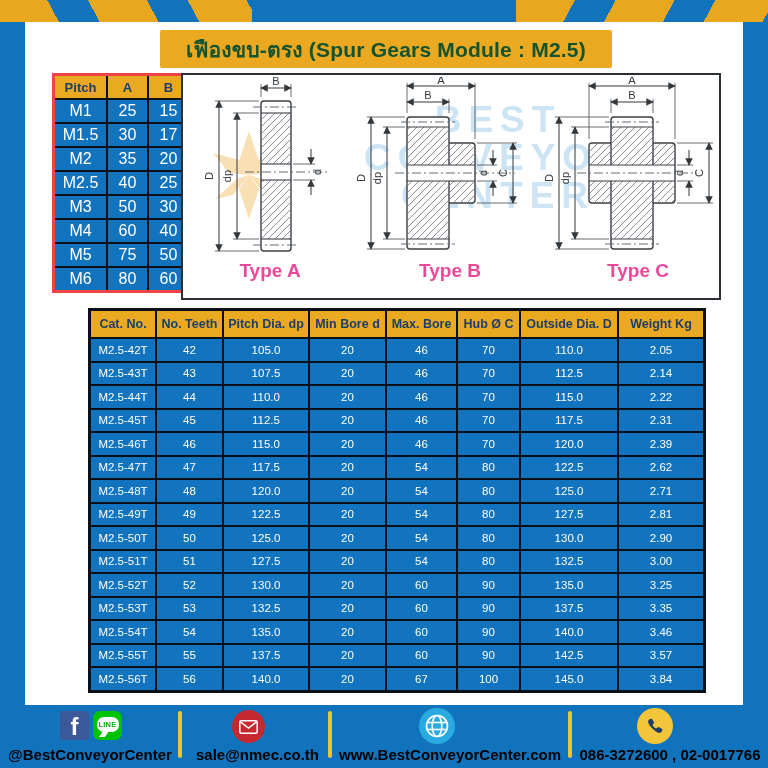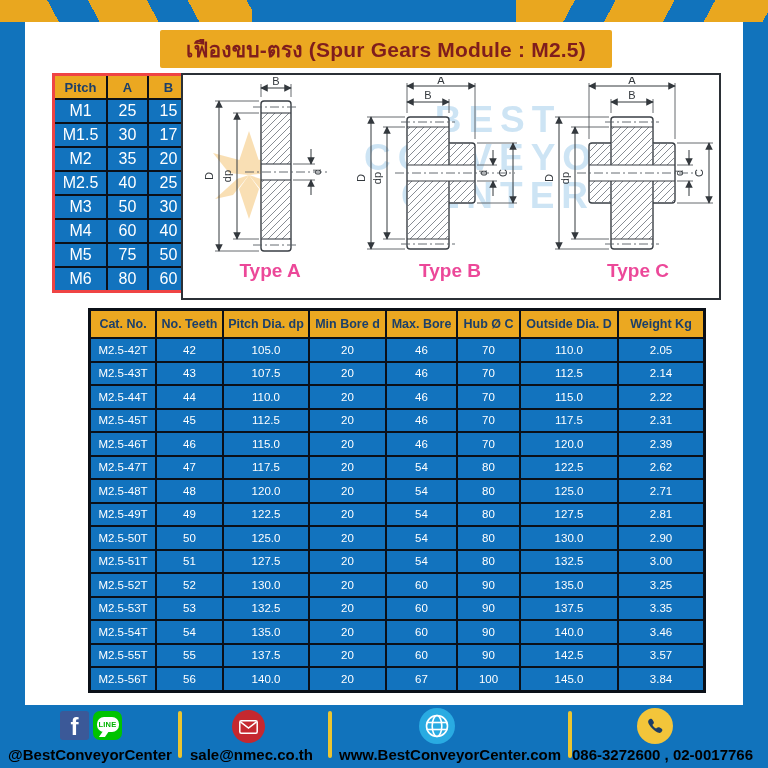--- a/index.html
+++ b/index.html
@@ -11,21 +11,21 @@
   
   .stripe-band{position:absolute;top:0;left:0;width:768px;height:22px;}
   .stripes-left{position:absolute;top:0;left:0;width:252px;height:22px;
     background:repeating-linear-gradient(62deg,#E9A71F 0 52px,transparent 52px 88px);}
   .stripes-right{position:absolute;top:0;left:516px;width:252px;height:22px;
     background:repeating-linear-gradient(118deg,#E9A71F 0 52px,transparent 52px 88px);}
   
   .sheet{position:absolute;left:25px;top:22px;width:718px;height:683px;background:#ffffff;}
   .title-bar{position:absolute;left:135px;top:8px;width:452px;height:38px;background:#EBA821;
     display:flex;align-items:center;justify-content:center;border-radius:2px;}
-  .title-bar span{font-size:21px;font-weight:bold;color:#7f1d1d;letter-spacing:.2px;white-space:nowrap;}
+  .title-bar span{font-size:21px;font-weight:bold;color:#14532d;letter-spacing:.2px;white-space:nowrap;}
   
   table{border-collapse:collapse;table-layout:fixed;}
   th,td{border:2px solid #0B1018;text-align:center;vertical-align:middle;padding:0;}
   th{background:#EBA821;color:#1C3F69;font-weight:bold;}
   td{background:#1273BE;color:#ffffff;}
   .pitch-wrap{position:absolute;left:27px;top:51px;}
   .pitch-wrap table{width:129px;border:3px solid #ef4444;}
   .pitch-wrap th{height:22px;font-size:13px;}
   .pitch-wrap td{height:22px;font-size:16px;}
   .pitch-wrap th:nth-child(1){width:51px}.pitch-wrap th:nth-child(2){width:39px}.pitch-wrap th:nth-child(3){width:39px}
@@ -493,21 +493,21 @@
   <div class="f-text" style="left:0;width:180px;">@BestConveyorCenter</div>
 
   <div class="f-div" style="left:178px;"></div>
 
   <div class="circle-ic" style="left:232px;top:5px;width:33px;height:33px;background:#C5282F;">
     <svg width="19" height="14" viewBox="0 0 19 14">
       <rect x="0.8" y="0.8" width="17.4" height="12.4" rx="1.5" fill="none" stroke="#ffffff" stroke-width="1.5"></rect>
       <path d="M1.5 1.8 L9.5 8 L17.5 1.8" fill="none" stroke="#ffffff" stroke-width="1.5"></path>
     </svg>
   </div>
-  <div class="f-text" style="left:180px;width:143px;">sale@nmec.co.th</div>
+  <div class="f-text" style="left:186px;width:143px;">sale@nmec.co.th</div>
 
   <div class="f-div" style="left:328px;"></div>
 
   <div class="circle-ic" style="left:419px;top:3px;width:36px;height:36px;background:#29ABE2;">
     <svg width="26" height="26" viewBox="0 0 26 26">
       <g fill="none" stroke="#ffffff" stroke-width="1.6">
         <circle cx="13" cy="13" r="10.5"></circle>
         <ellipse cx="13" cy="13" rx="4.8" ry="10.5"></ellipse>
         <line x1="2.5" y1="9.5" x2="23.5" y2="9.5"></line>
         <line x1="2.5" y1="16.5" x2="23.5" y2="16.5"></line>
@@ -516,14 +516,14 @@
   </div>
   <div class="f-text" style="left:332px;width:236px;">www.BestConveyorCenter.com</div>
 
   <div class="f-div" style="left:568px;"></div>
 
   <div class="circle-ic" style="left:637px;top:3px;width:36px;height:36px;background:#F3C53A;">
     <svg width="20" height="20" viewBox="0 0 24 24">
       <path d="M6.6 3.2 C7.4 3 8.6 3.6 9.2 4.8 L10.4 7 C10.9 8 10.6 8.9 9.9 9.6 L8.9 10.6 C9.6 12.4 11.6 14.4 13.4 15.1 L14.4 14.1 C15.1 13.4 16 13.1 17 13.6 L19.2 14.8 C20.4 15.4 21 16.6 20.8 17.4 C20.4 19 18.4 20.6 16.4 20.2 C12 19.3 4.7 12 3.8 7.6 C3.4 5.6 5 3.6 6.6 3.2 Z" fill="#1D3D66"></path>
     </svg>
   </div>
-  <div class="f-text" style="left:572px;width:176px;">086-3272600 , 02-0017766</div>
+  <div class="f-text" style="left:572px;width:196px;">086-3272600 , 02-0017766</div>
 </div>
 
 </body></html>

